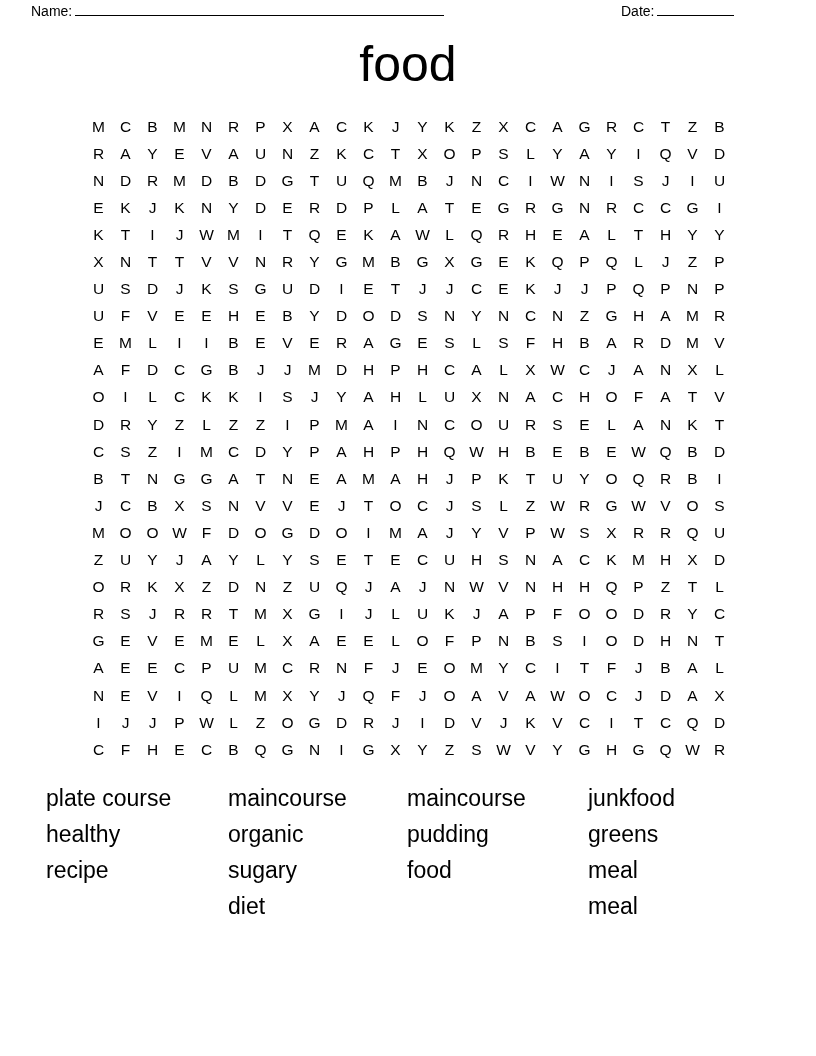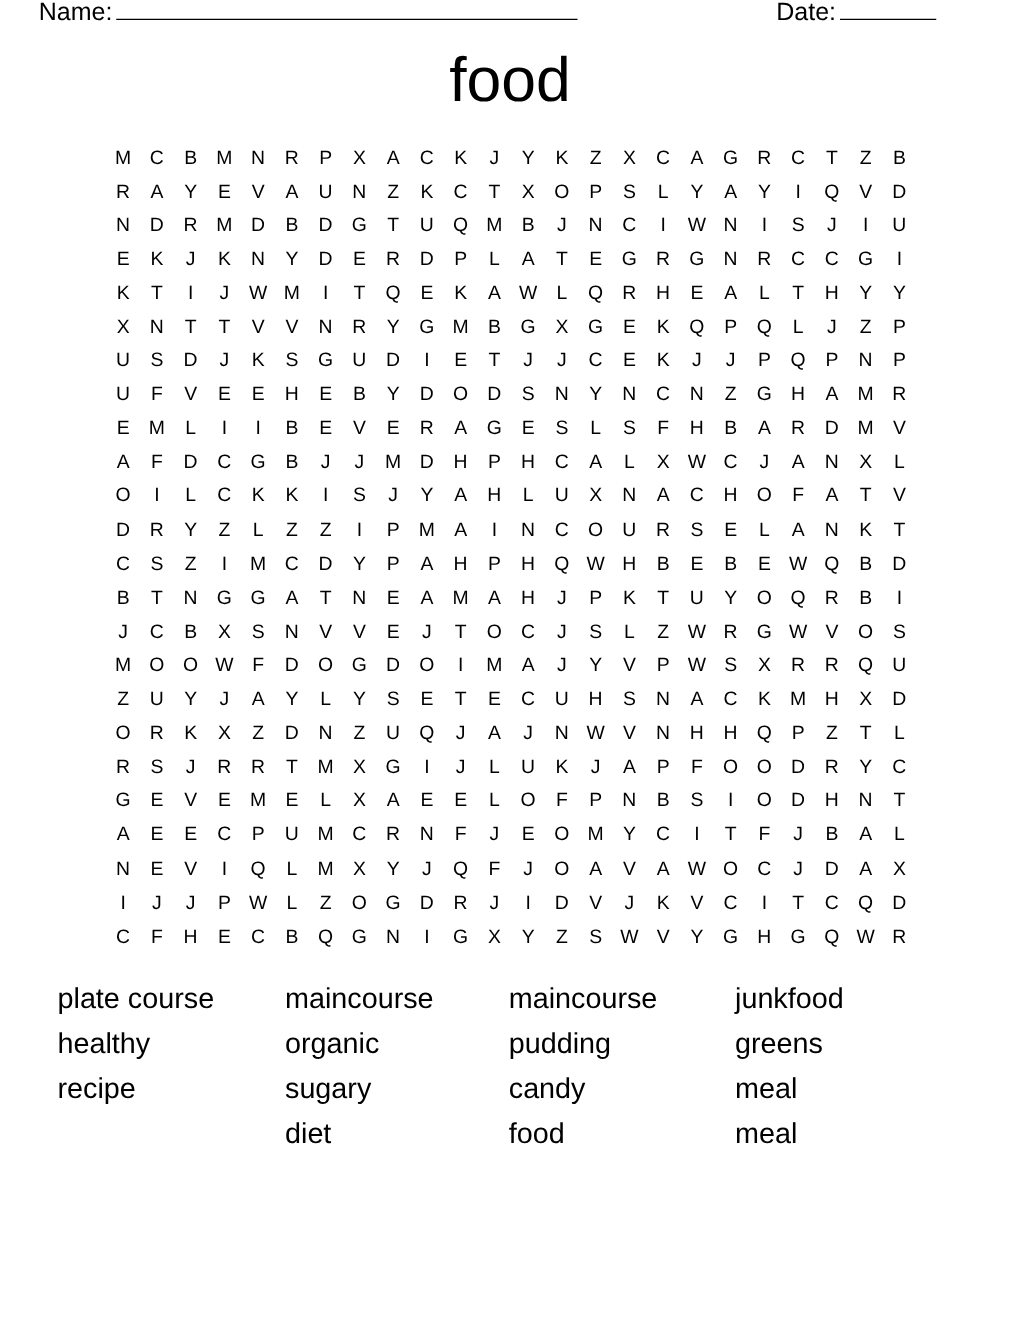--- a/index.html
+++ b/index.html
@@ -37,21 +37,21 @@
     align-items: baseline;
   }
   .date-block {
     position: absolute;
     left: 621px;
     top: 2px;
     display: flex;
     align-items: baseline;
   }
   .field-label {
-    font-size: 20px;
+    font-size: 14px;
     line-height: 17px;
     white-space: nowrap;
   }
   .field-rule {
     display: inline-block;
     border-bottom: 1.3px solid #000;
     height: 13px;
     margin-left: 3px;
   }
   .name-rule { width: 369px; }
@@ -764,21 +764,20 @@
     </div>
     <div class="word-col word-col-1">
       <div class="word-item">maincourse</div>
       <div class="word-item">organic</div>
       <div class="word-item">sugary</div>
       <div class="word-item">diet</div>
     </div>
     <div class="word-col word-col-2">
       <div class="word-item">maincourse</div>
       <div class="word-item">pudding</div>
-      <div class="word-item">candy</div>
       <div class="word-item">food</div>
     </div>
     <div class="word-col word-col-3">
       <div class="word-item">junkfood</div>
       <div class="word-item">greens</div>
       <div class="word-item">meal</div>
       <div class="word-item">meal</div>
     </div>
   </div>
 

